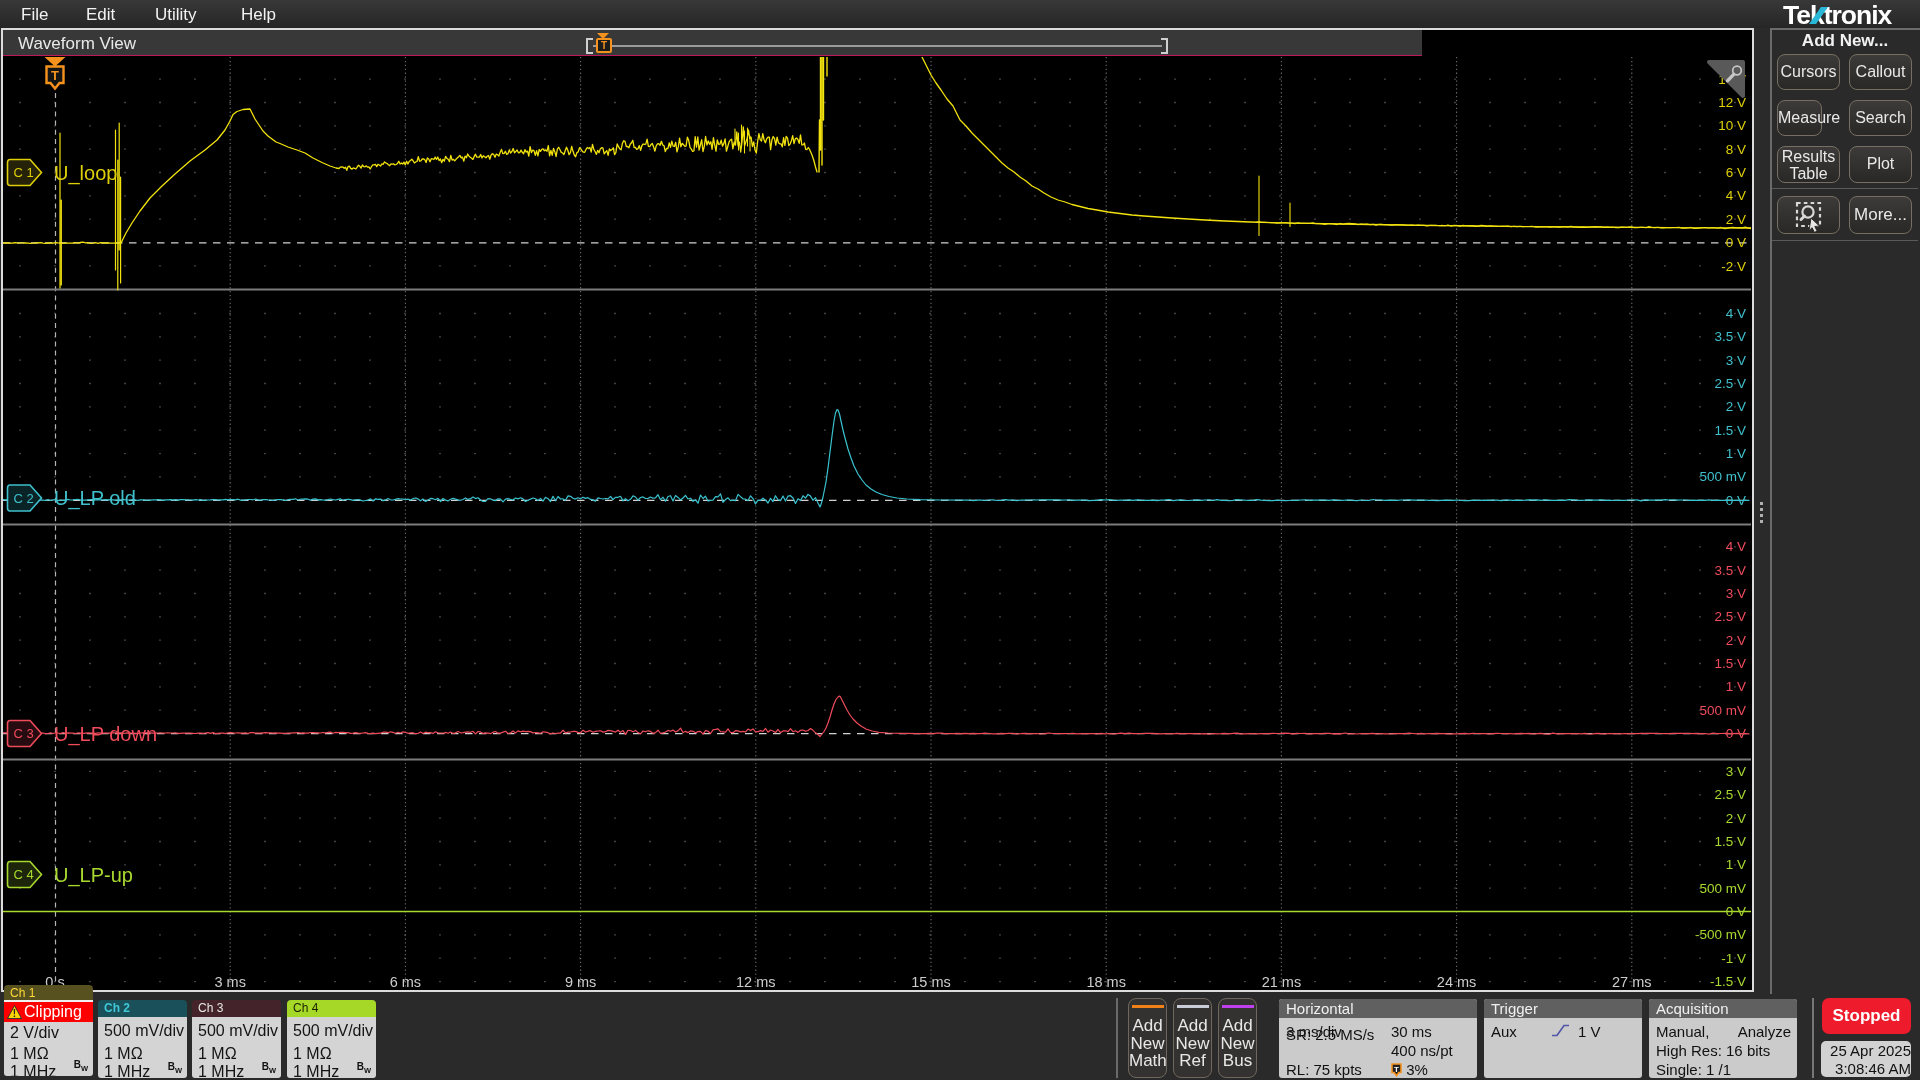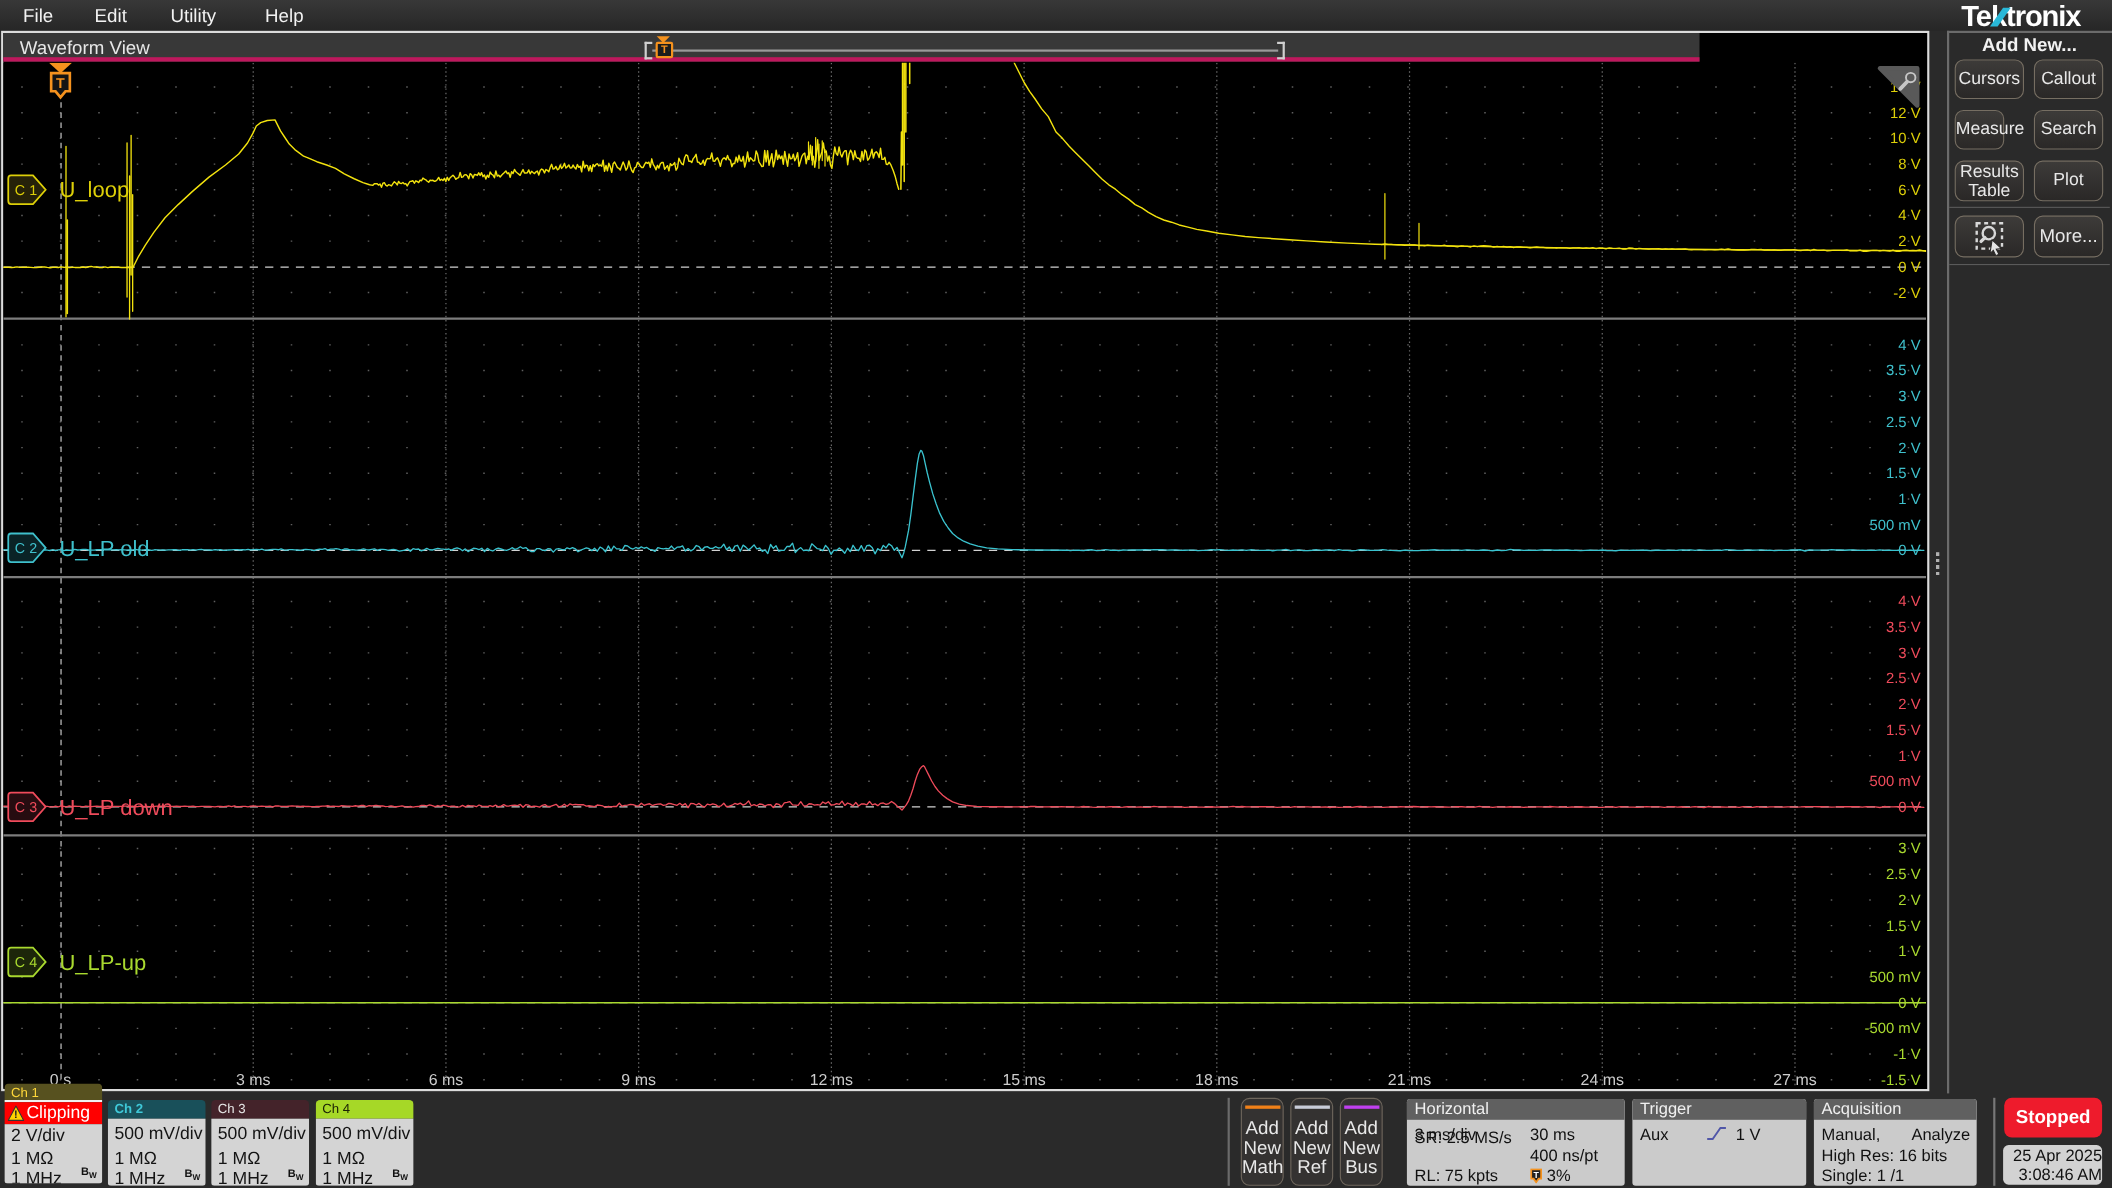--- a/index.html
+++ b/index.html
@@ -2,22 +2,22 @@
 <html><head><meta charset="utf-8"><style>
 * { margin:0; padding:0; box-sizing:border-box; }
 html,body { width:1920px; height:1080px; background:#2a2a2a; overflow:hidden;
   font-family:"Liberation Sans", sans-serif; }
 .abs { position:absolute; }
 #menubar { position:absolute; left:0; top:0; width:1920px; height:28px;
   background:linear-gradient(#383838,#262626); color:#f2f2f2; font-size:17px; }
 #menubar span { position:absolute; top:5px; }
 #win { position:absolute; left:1px; top:28px; width:1753px; height:964px;
   background:#000; border:2px solid #dcdcdc; }
-#titlebar { position:absolute; left:0; top:0; width:1542px; height:26px;
-  background:#383838; border-bottom:4px solid #be185d; color:#e8e8e8; font-size:17px; }
+#titlebar { position:absolute; left:0; top:0; width:1419px; height:26px;
+  background:#383838; border-bottom:1px solid #be185d; color:#e8e8e8; font-size:17px; }
 .sbtn { position:absolute; background:linear-gradient(#3d3b39,#2a2827);
   border:1.5px solid #766e62; border-radius:8px;
   color:#e8e8e8; font-size:16px; text-align:center; }
 .hdrbox { position:absolute; border-radius:3px; overflow:hidden; background:#cbcbcb; }
 .hdrbox .hd { background:#606060; color:#f0f0f0; font-size:15px; height:19px;
   line-height:19px; padding-left:7px; }
 .hdrbox .row { position:absolute; font-size:15px; color:#111; white-space:nowrap; }
 .chb { position:absolute; width:89px; border-radius:4px 4px 3px 3px; overflow:hidden; }
 .chb .hd { height:17px; font-size:12px; line-height:17px; padding-left:6px; }
 .chb .bd { background:#d4d4d4; color:#141414; font-size:16px; position:relative; }

